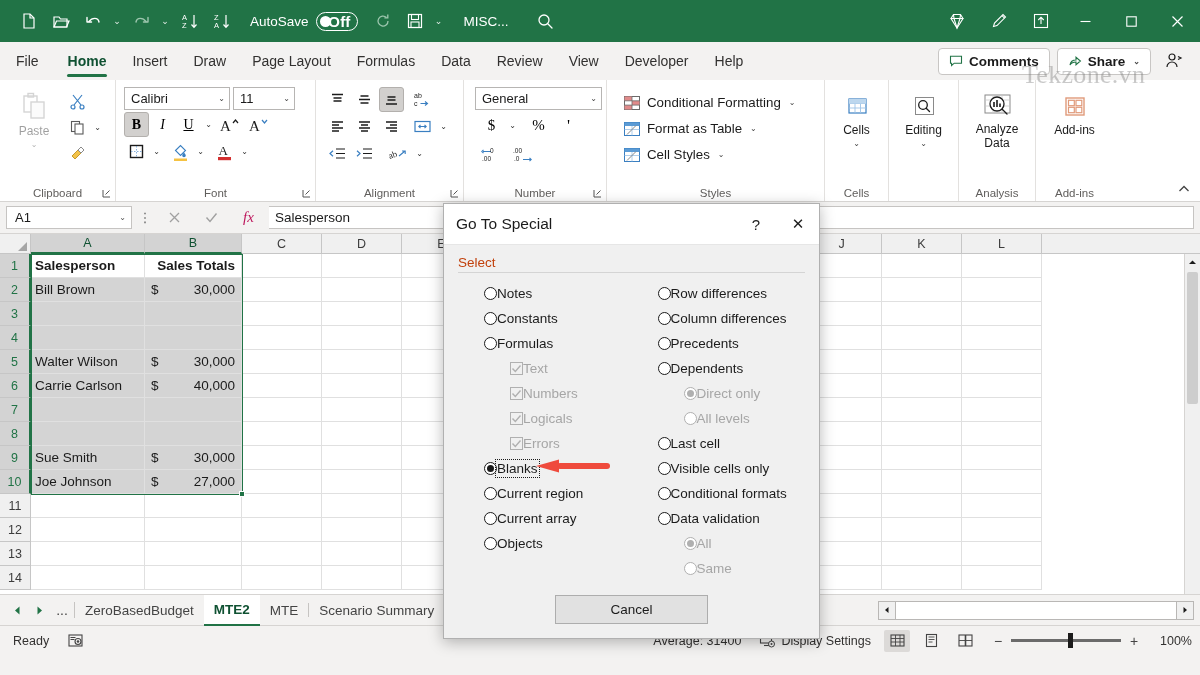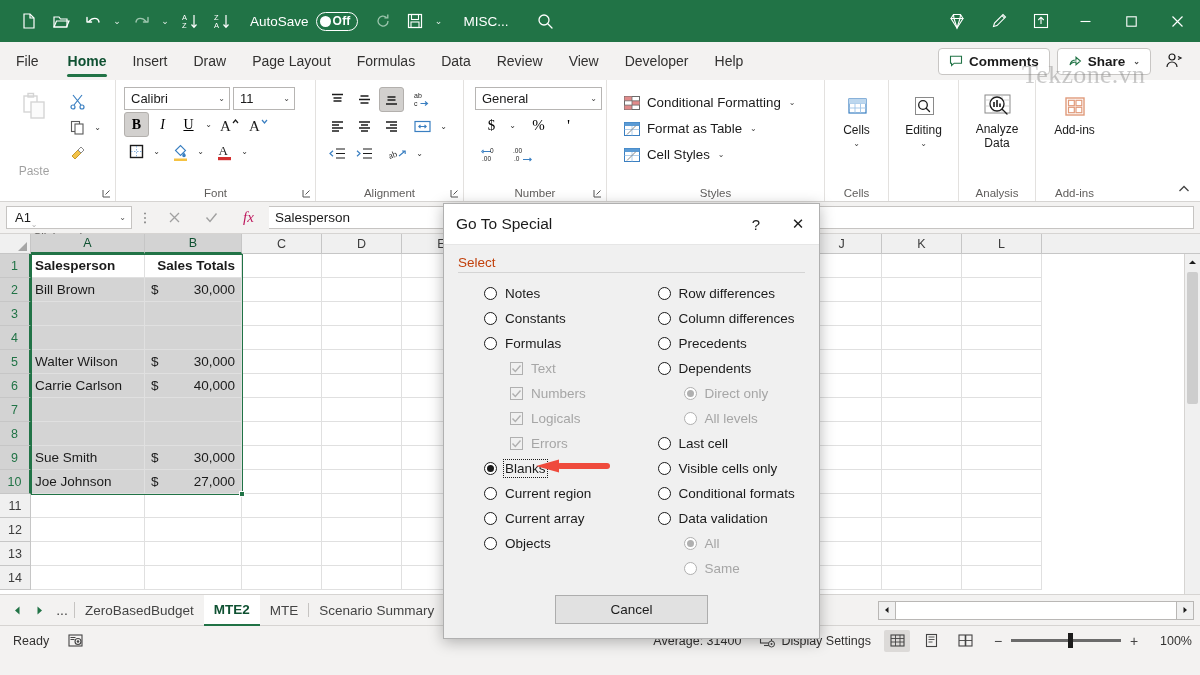--- a/index.html
+++ b/index.html
@@ -39,21 +39,21 @@
   .toggle {
     width: 42px; height: 19px; border-radius: 10px;
     border: 1.3px solid #ffffff; position: relative;
     display: flex; align-items: center;
   }
   .toggle-knob {
     width: 11px; height: 11px; border-radius: 50%;
     background: #ffffff; position: absolute; left: 3px;
   }
   .toggle-txt {
-    position: absolute; right: 6px; font-size: 12px;
+    position: absolute; right: 6px; font-size: 15px;
     font-weight: bold; color: #ffffff; letter-spacing: .2px; margin-left: 27px;
   }
   .doc-title {
     font-size: 13.5px; color: #ffffff; margin-left: 18px;
     white-space: nowrap; cursor: pointer;
   }
   .tb-search {
     margin-left: 22px; width: 30px; height: 30px;
     display: flex; align-items: center; justify-content: center;
     cursor: pointer; border-radius: 3px;
@@ -114,21 +114,21 @@
   .dlg-launcher {
     position: absolute; right: 2px; bottom: 1px;
     width: 14px; height: 14px; cursor: pointer;
     display: flex; align-items: center; justify-content: center;
   }
   .bigbtn {
     display: flex; flex-direction: column; align-items: center;
     justify-content: flex-start; cursor: pointer; border-radius: 3px;
     padding: 4px 6px 2px; min-width: 50px;
   }
-  .bigbtn.disabled { cursor: default; opacity: .42; gap: 40px; }
+  .bigbtn.disabled { cursor: default; opacity: .42; }
   .bigbtn-label { font-size: 12px; color: #1b1b1b; margin-top: 2px; text-align: center; line-height: 1.15; }
   .bigbtn-caret { font-size: 8px; color: #444; margin-top: 1px; }
   .smallbtn {
     width: 25px; height: 25px; display: flex; align-items: center;
     justify-content: center; cursor: pointer; border-radius: 3px;
   }
   .smallbtn.active { background: #d2d0ce; border: 1px solid #b3b0ad; }
   .caret { width: 13px; height: 25px; display: flex; align-items: center; justify-content: center; cursor: pointer; font-size: 8px; color: #333; }
   .row { display: flex; align-items: center; gap: 1px; }
   .combo {
@@ -285,21 +285,21 @@
   .dlg-help, .dlg-close {
     width: 42px; height: 41px; display: flex; align-items: center;
     justify-content: center; cursor: pointer; font-size: 15px; color: #1b1b1b;
   }
   .dlg-body { padding: 10px 14px 12px 14px; }
   .fieldset-label { font-size: 13.5px; color: #c2410c; margin-bottom: 2px; }
   .group-rule { height: 1px; background: #d4d4d4; margin: 2px 0 8px 0; }
   .cols { display: flex; }
   .col { width: 178px; }
   .opt {
-    display: flex; align-items: center; gap: 8px;
+    display: flex; align-items: center; 
     height: 25px; cursor: pointer; padding-left: 26px;
   }
   .opt.indent { padding-left: 52px; }
   .radio {
     width: 13px; height: 13px; border-radius: 50%;
     border: 1.3px solid #1b1b1b; background: #fff;
     display: flex; align-items: center; justify-content: center;
     flex: 0 0 13px;
   }
   .radio.checked::after {

